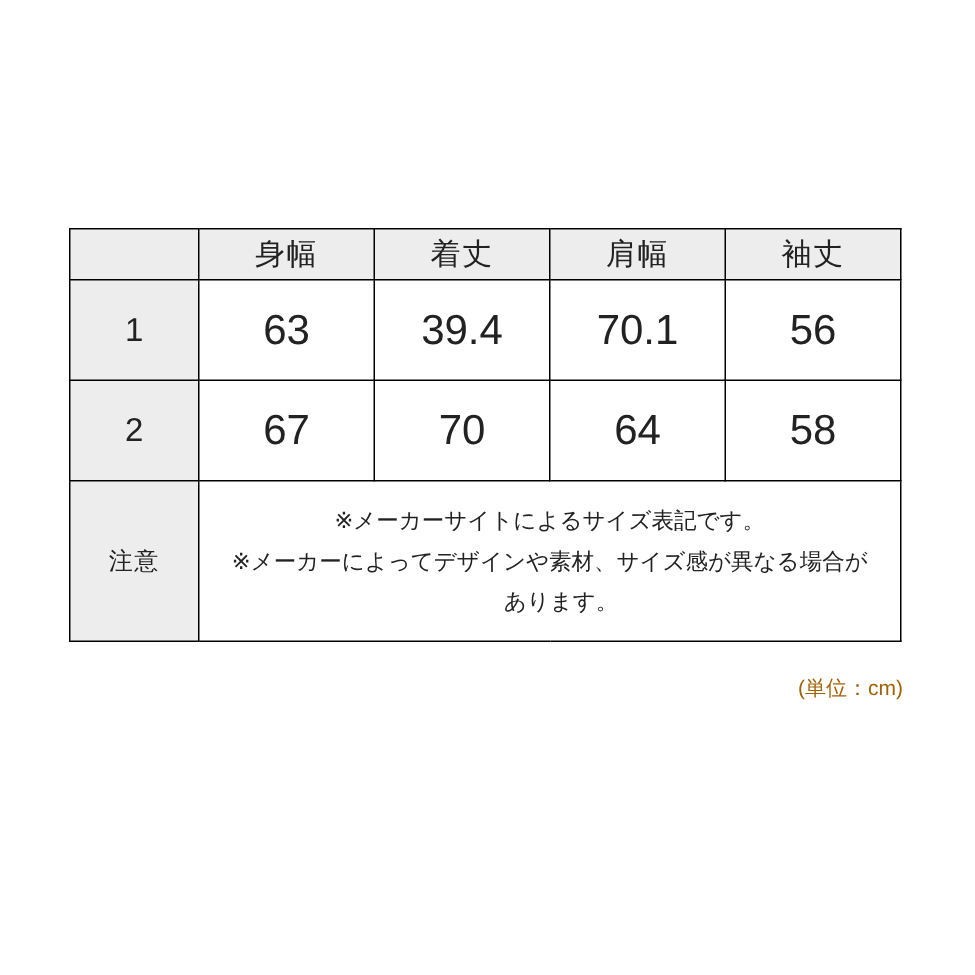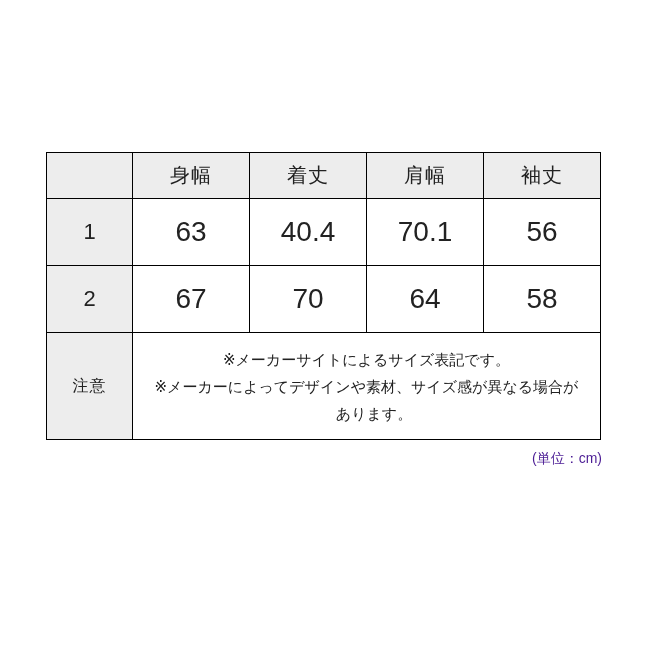--- a/index.html
+++ b/index.html
@@ -22,21 +22,21 @@
   }
   .size-chart td, .size-chart th {
     border: 1px solid #000000;
     text-align: center;
     vertical-align: middle;
     padding: 0;
     font-weight: 400;
   }
   .col-label { width: 86px; }
   .col-data  { width: 117px; }
-  .row-header { height: 46px; }
+  .row-header { height: 34px; }
   .row-size   { height: 67px; }
   .row-note   { height: 107px; }
   .shade { background: #ededed; }
   .hdr-text   { font-size: 20px; letter-spacing: 1px; }
   .row-label  { font-size: 22px; }
   .num        { font-size: 28px; }
   .note-label { font-size: 16px; letter-spacing: 1px; }
   .note-cell {
     text-align: center;
     vertical-align: middle !important;
@@ -51,21 +51,21 @@
     text-indent: -1em;
     color: #222222;
   }
   .unit-label {
     position: absolute;
     top: 450px;
     left: 46px;
     width: 556px;
     text-align: right;
     font-size: 14px;
-    color: #4c1d95;
+    color: #a16207;
   }
 </style>
 </head>
 <body>
 
 <div class="page">
 
   <table class="size-chart">
     <colgroup>
       <col class="col-label">
@@ -78,21 +78,21 @@
       <tr class="row-header">
         <td class="shade"></td>
         <td class="shade hdr-text">身幅</td>
         <td class="shade hdr-text">着丈</td>
         <td class="shade hdr-text">肩幅</td>
         <td class="shade hdr-text">袖丈</td>
       </tr>
       <tr class="row-size">
         <td class="shade row-label">1</td>
         <td class="num">63</td>
-        <td class="num">40.4</td>
+        <td class="num">39.4</td>
         <td class="num">70.1</td>
         <td class="num">56</td>
       </tr>
       <tr class="row-size">
         <td class="shade row-label">2</td>
         <td class="num">67</td>
         <td class="num">70</td>
         <td class="num">64</td>
         <td class="num">58</td>
       </tr>

